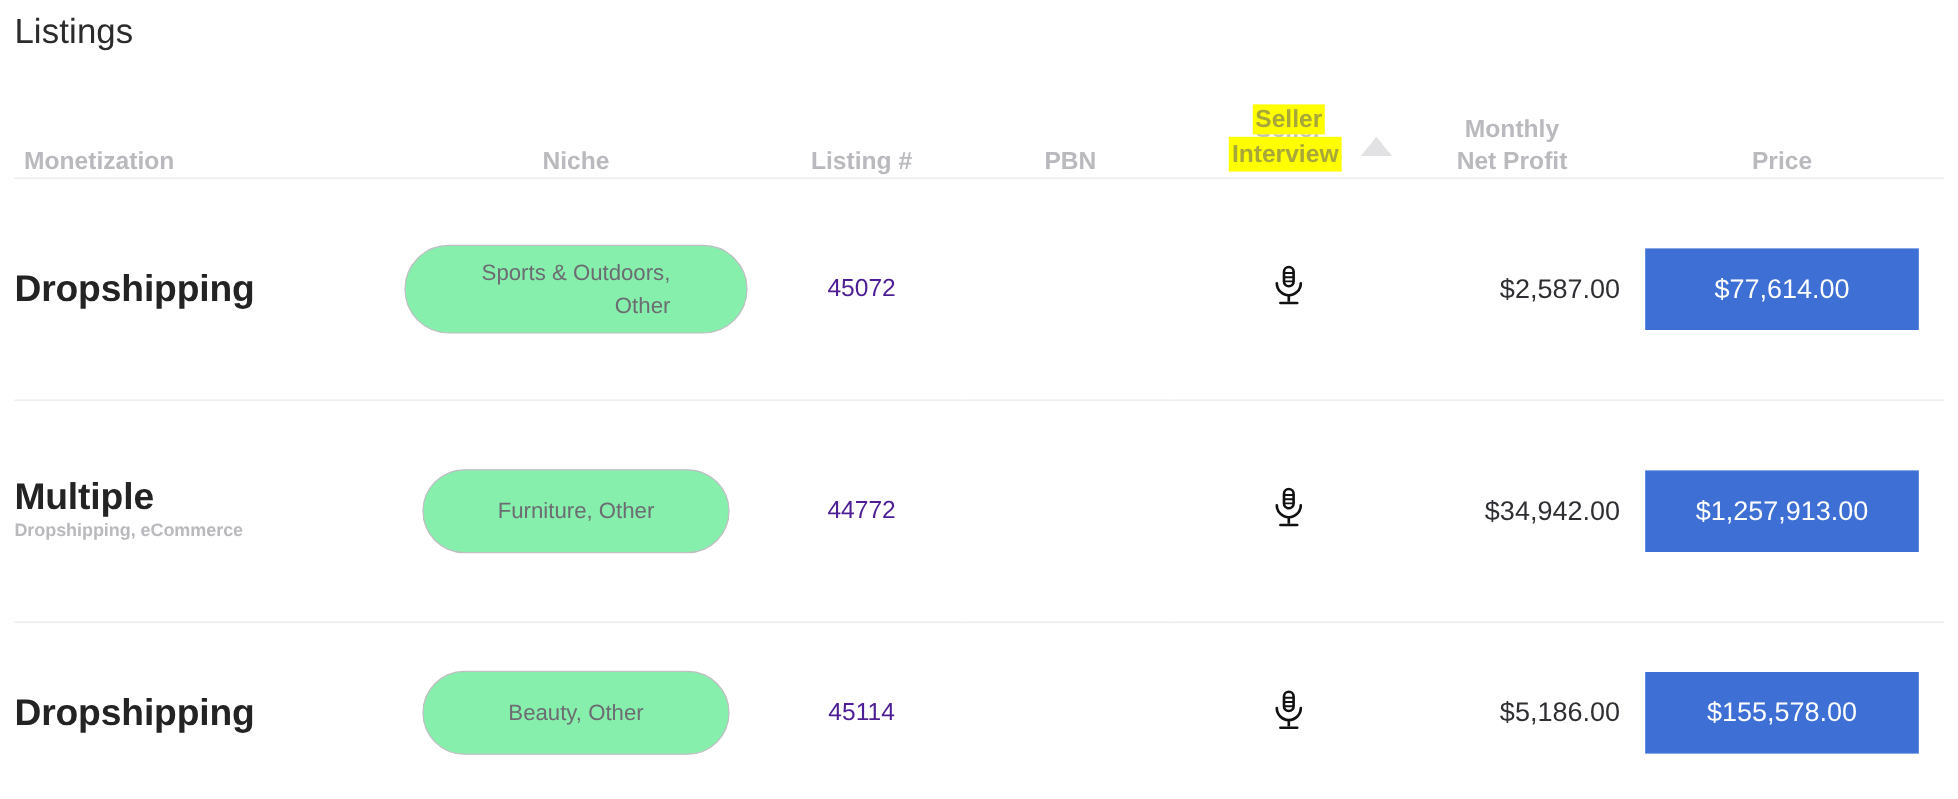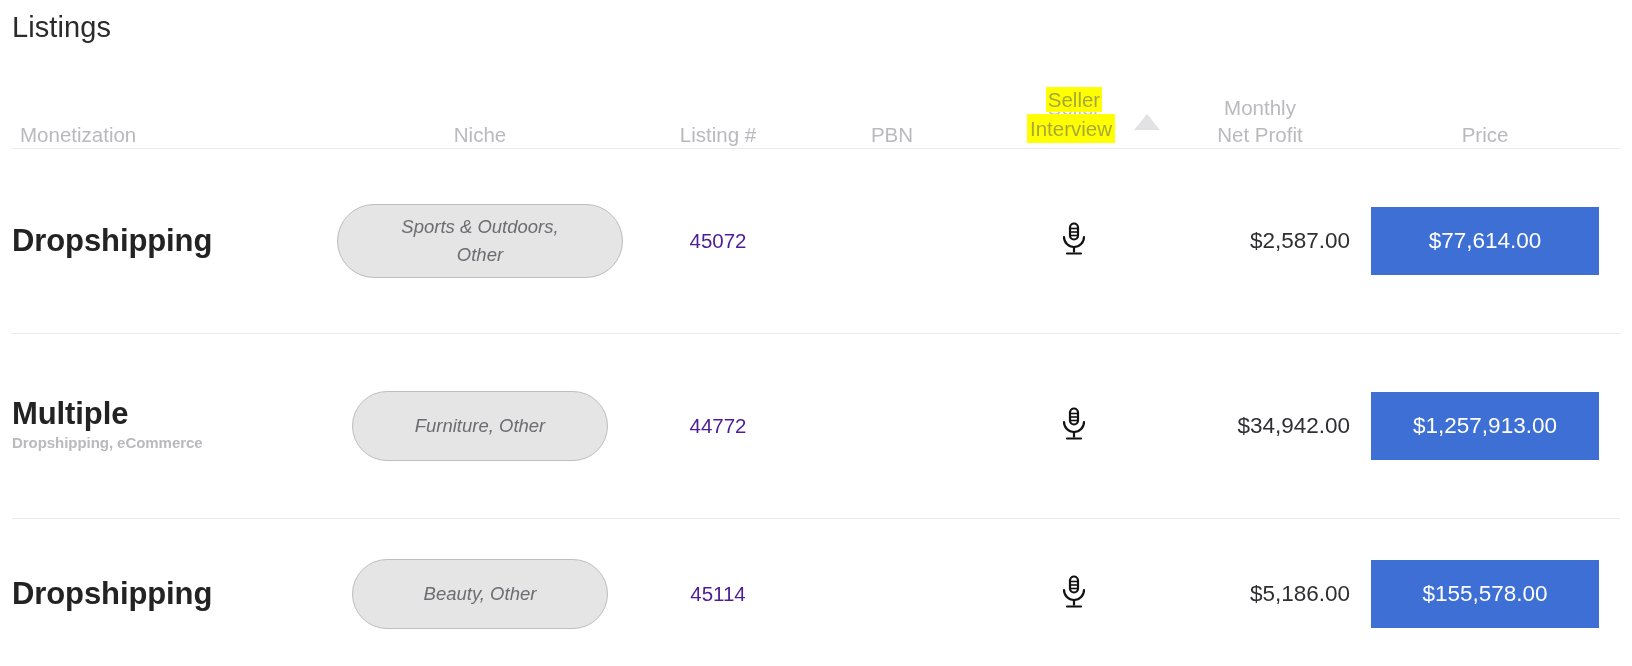--- a/index.html
+++ b/index.html
@@ -61,21 +61,21 @@
   .col-interview    { width: 192px; }
   .col-profit       { width: 180px; }
   .col-price        { width: 270px; }
 
   
   thead tr { height: 86px; }
 
   thead th {
     color: #b9b9be;
     font-size: 20.5px;
-    font-weight: 400;
+    font-weight: 700;
     line-height: 27px;
     border-bottom: 1px solid #e9e9ec;
     padding-bottom: 12px;
   }
 
   th.th-monetization { text-align: left;  padding-left: 8px; vertical-align: bottom; }
   th.th-niche        { text-align: center; vertical-align: bottom; }
   th.th-listing      { text-align: center; vertical-align: bottom; }
   th.th-pbn          { text-align: center; vertical-align: bottom; }
   th.th-interview    { text-align: center; vertical-align: bottom; position: relative; }
@@ -161,23 +161,22 @@
     display: inline-flex;
     align-items: center;
     justify-content: center;
     min-height: 70px;
     padding: 8px 26px;
     border: 1px solid #bdbdc2;
     border-radius: 40px;
     font-size: 18.5px;
     color: #6c6c72;
     line-height: 28px;
-    text-align: center;
-    background: #e5e5e5;
-    font-style: italic;
+    text-align: right;
+    background: #86efac;
   }
   .niche-pill.wide { min-width: 286px; }
   .niche-pill.narrow { min-width: 256px; }
 
   .cell-listing {
     text-align: center;
     font-size: 20.5px;
     color: #4c1d95;
   }
 

